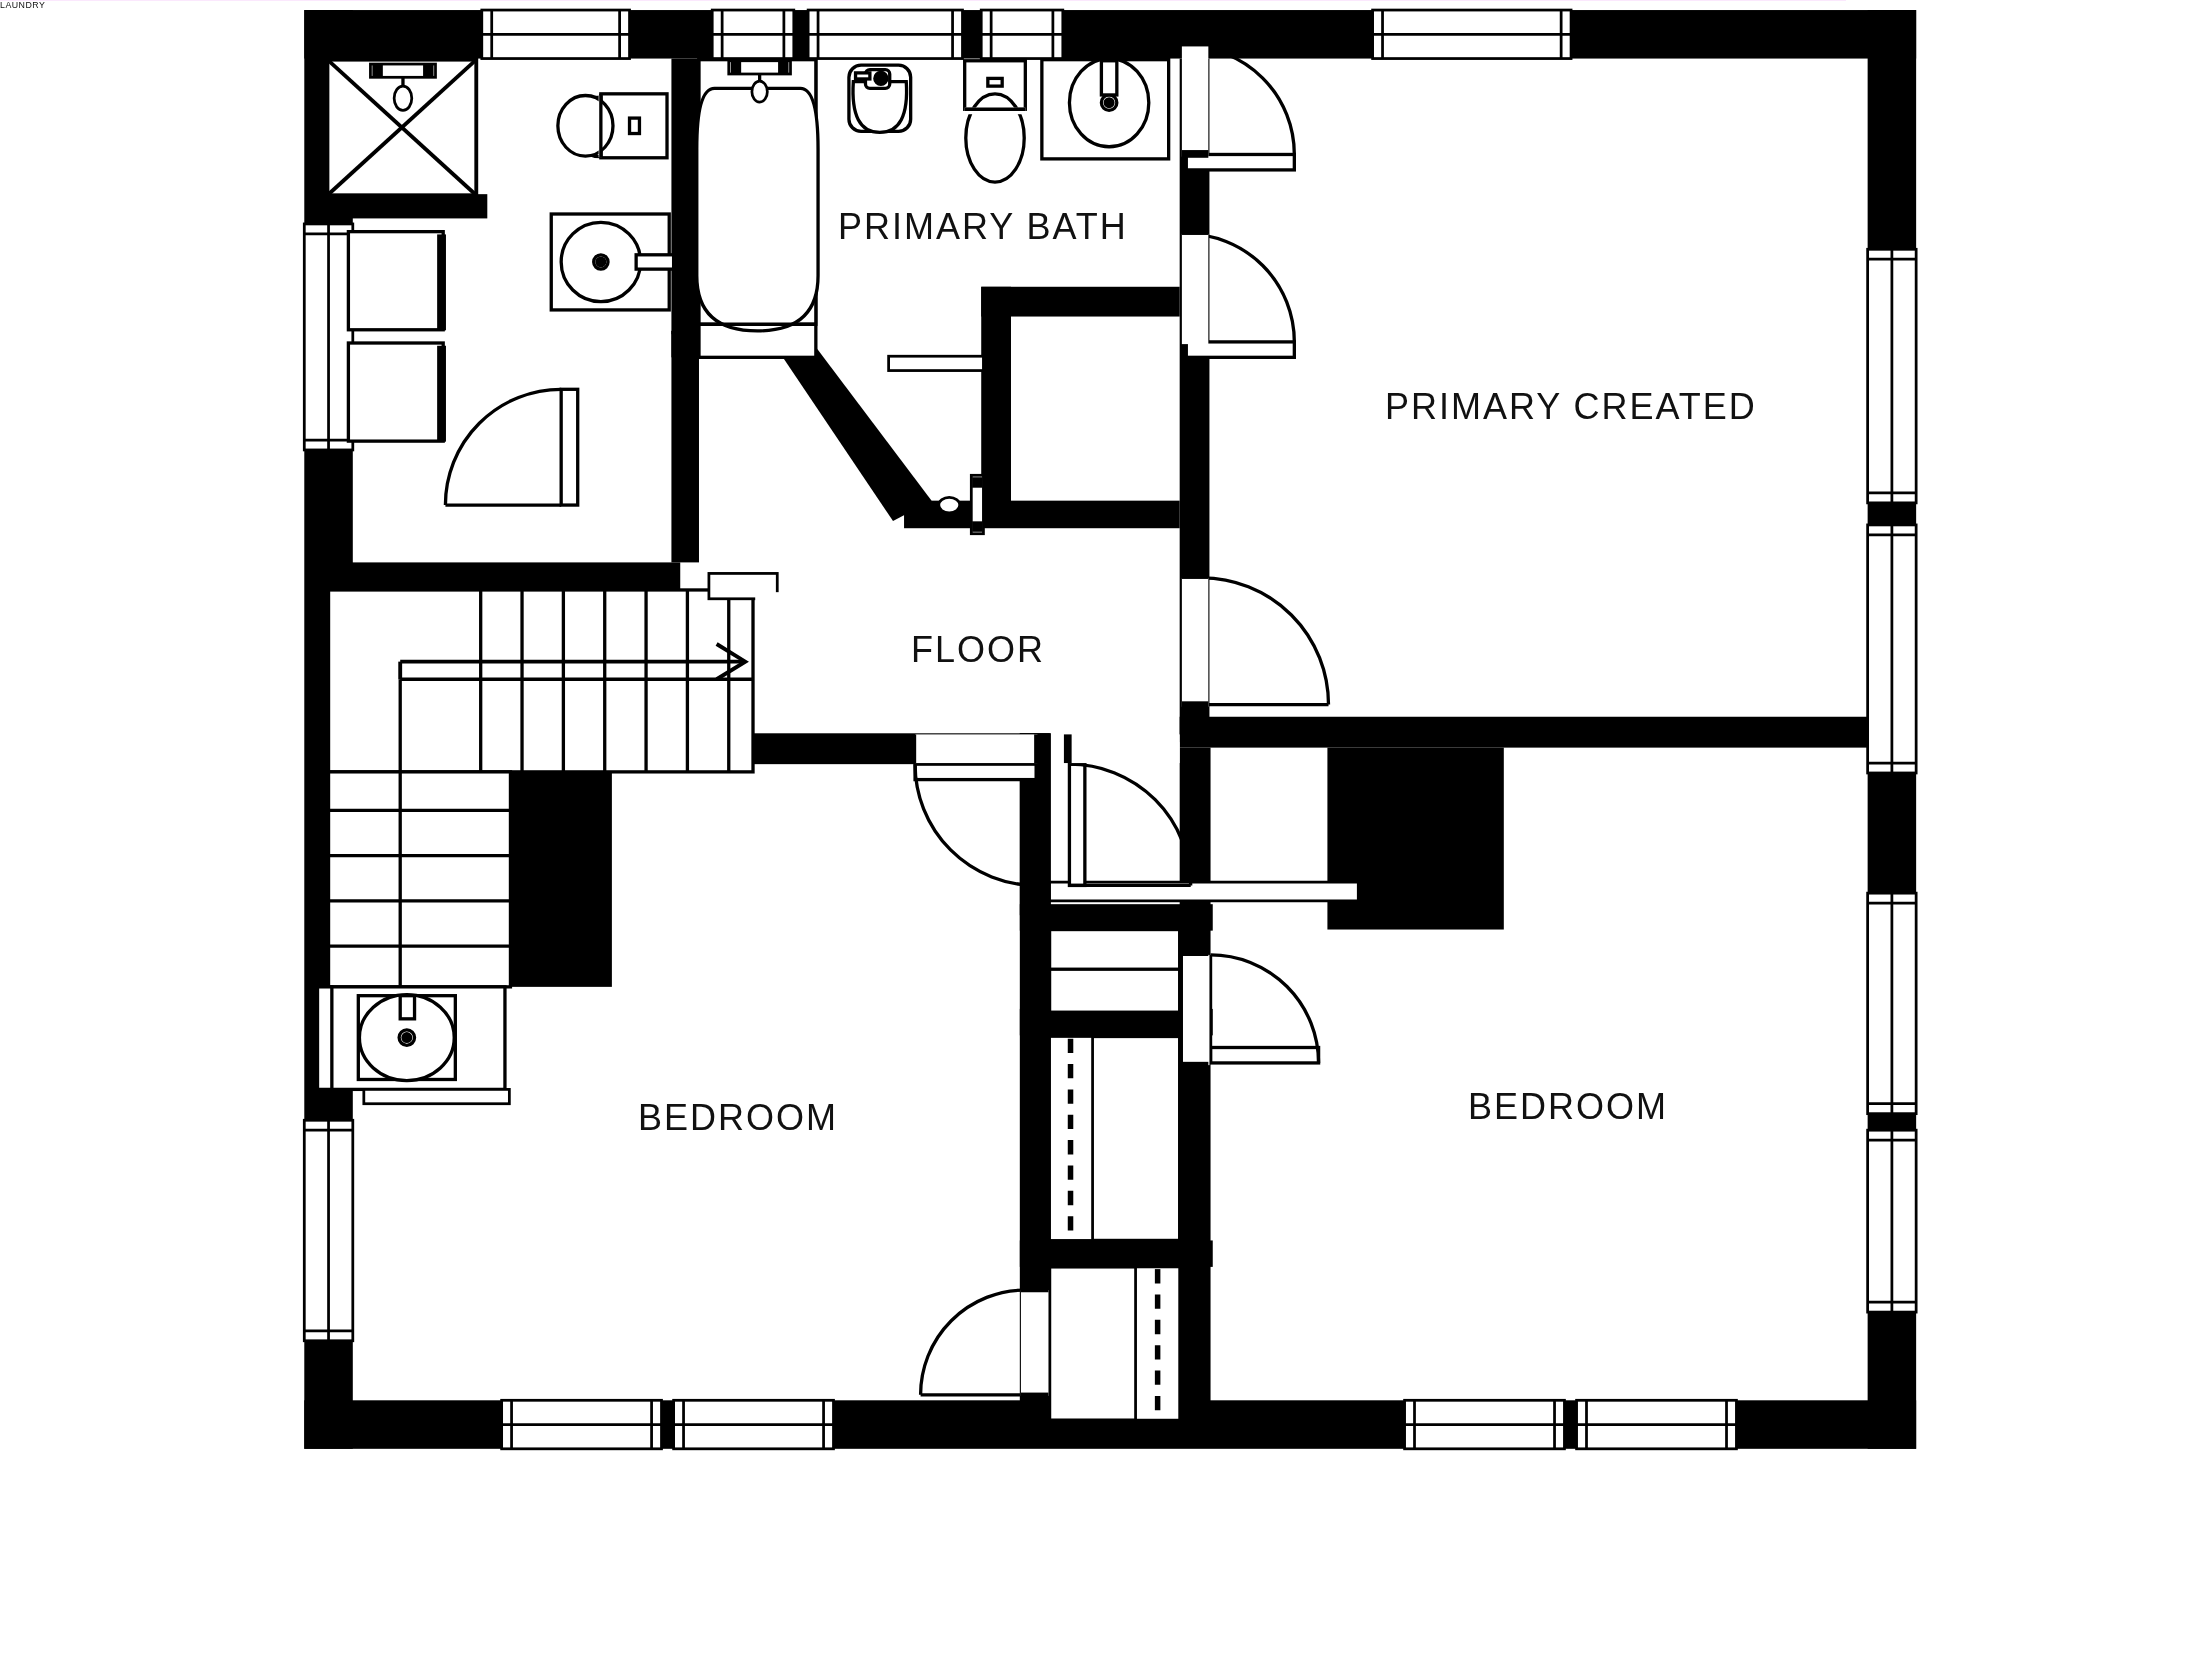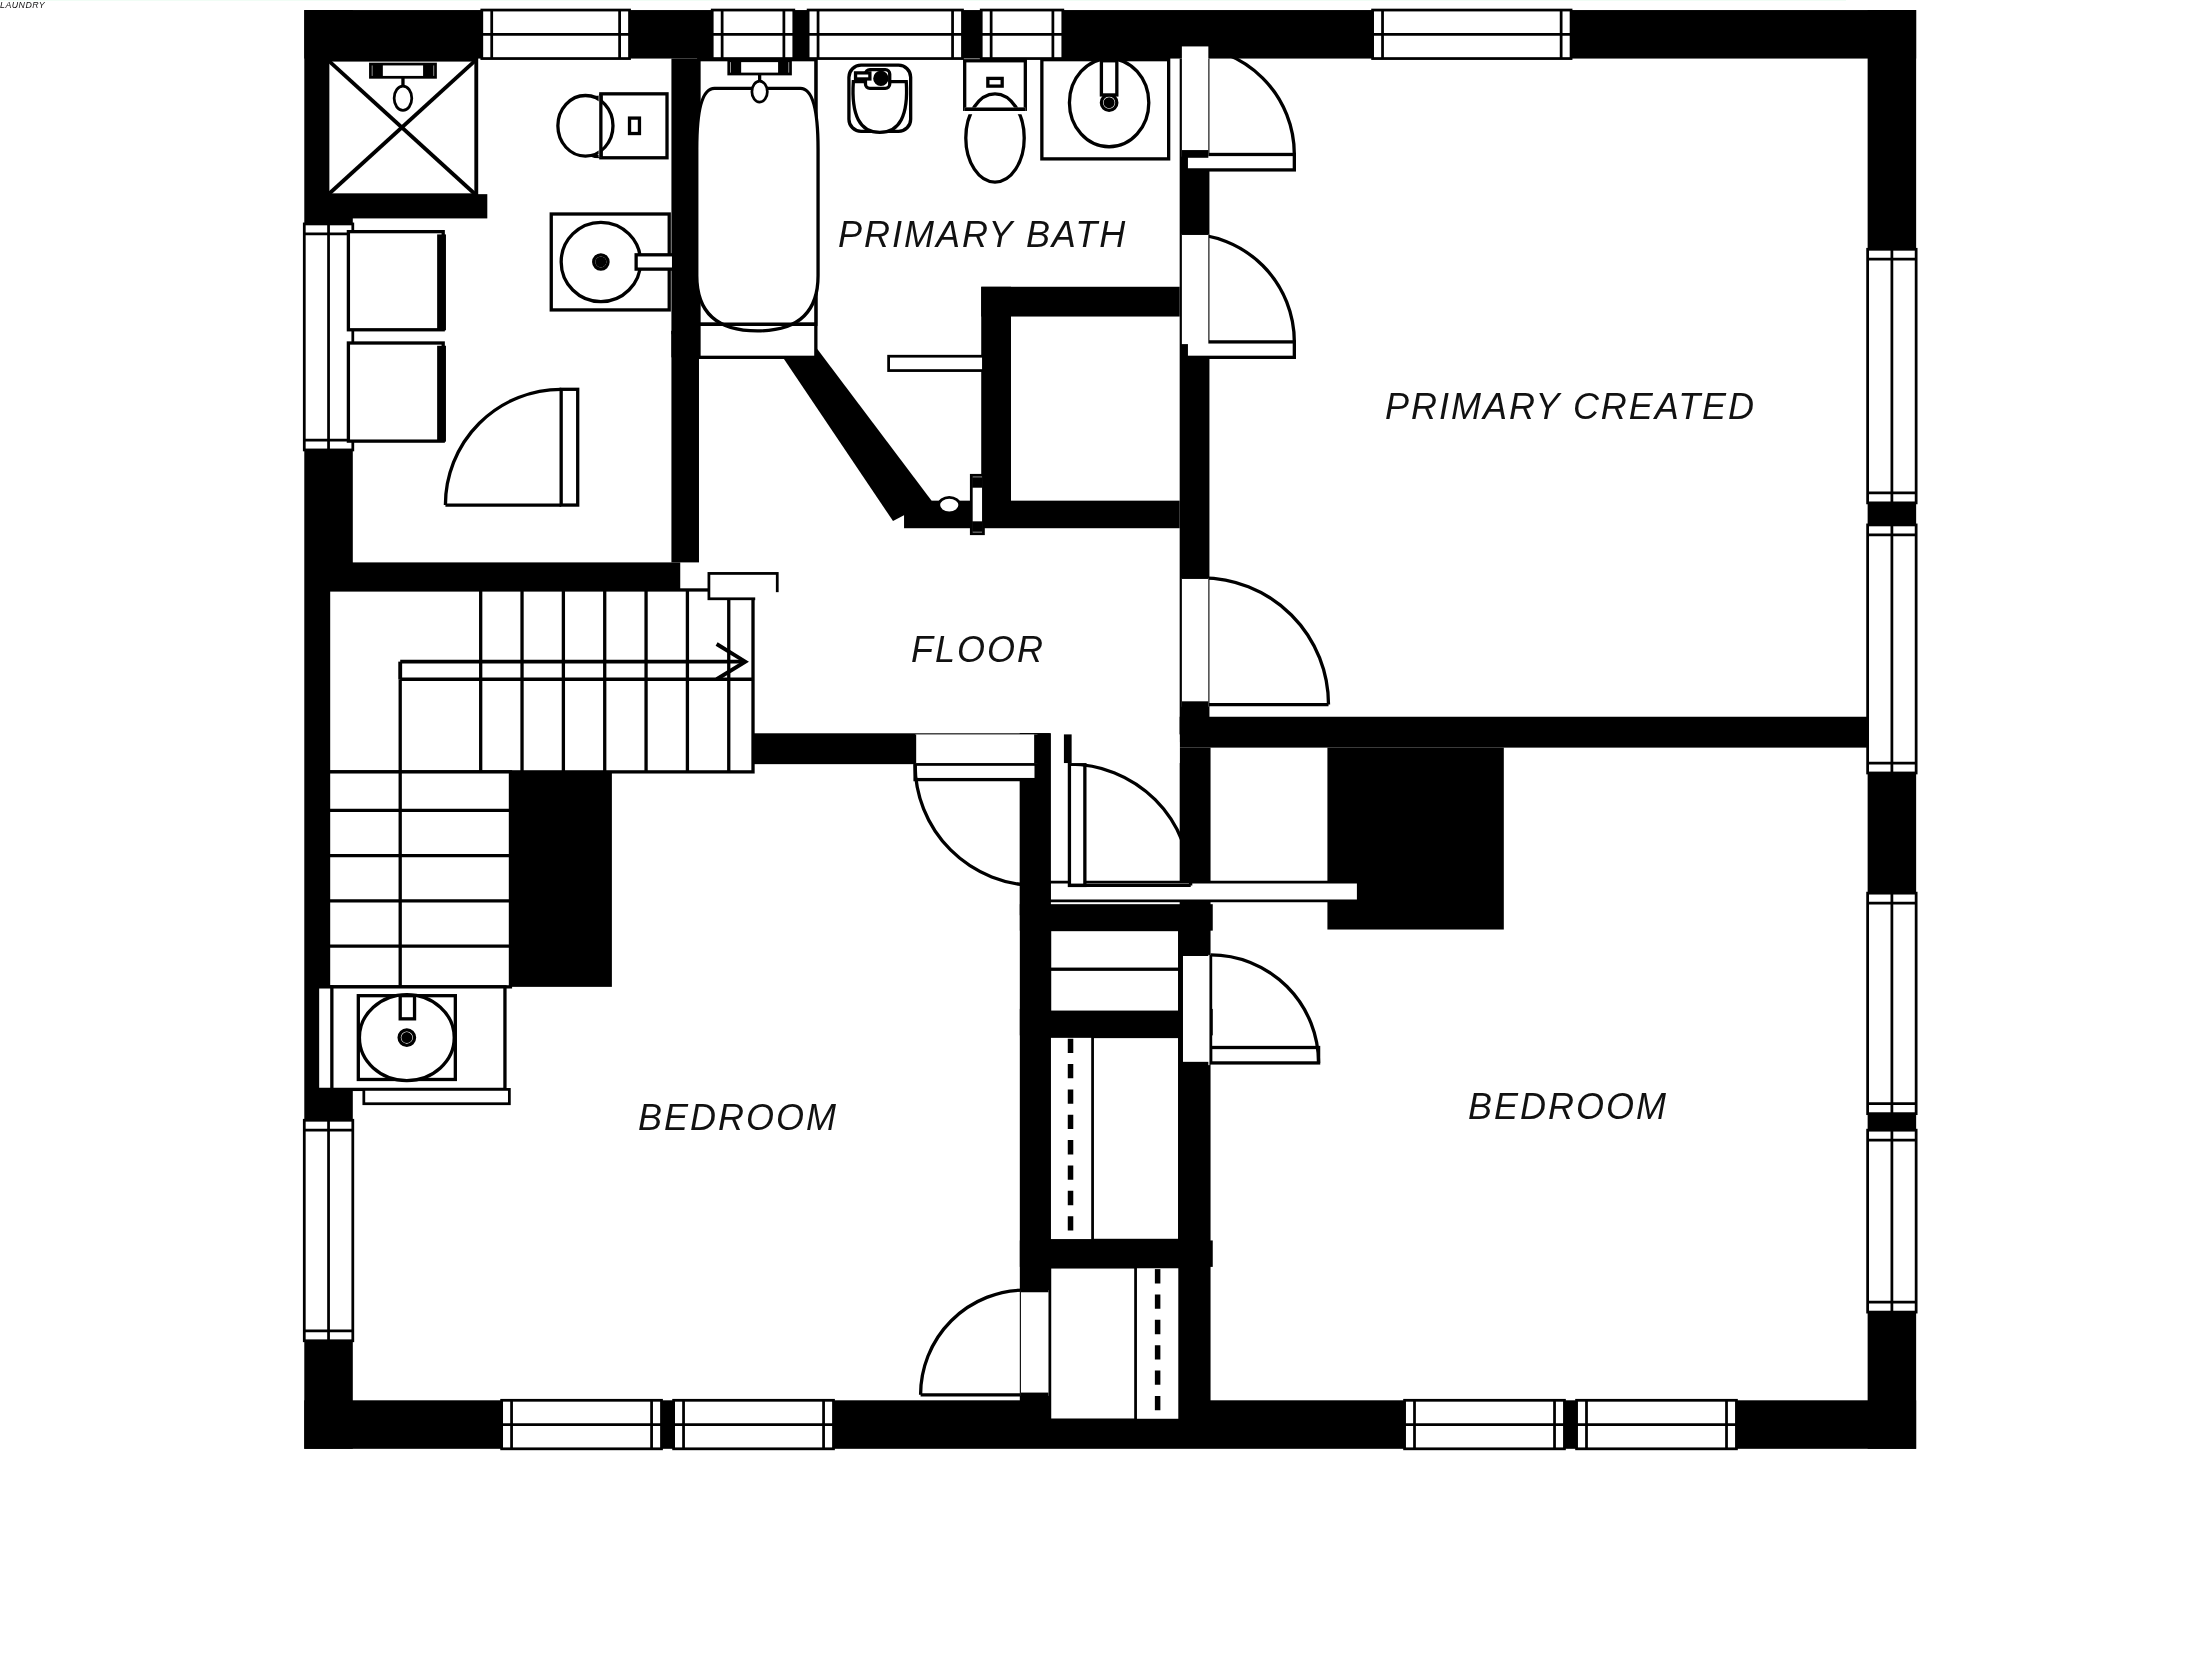--- a/index.html
+++ b/index.html
@@ -7,39 +7,38 @@
     margin: 0; padding: 0;
     width: 2205px; height: 1654px;
     background: #ffffff;
     font-family: "Liberation Sans", sans-serif;
     overflow: hidden;
   }
   #page {
     position: relative;
     width: 1846px;
     height: 1654px;
-    background: #86efac;
-    font-style: italic;
+    background: #d946ef;
   }
   #plan-svg {
     position: absolute;
     left: 0; top: 0;
     width: 2205px;
     height: 1654px;
     display: block;
   }
   .room-label {
     position: absolute;
     color: #111111;
     font-weight: 400;
     letter-spacing: 0.055em;
     white-space: nowrap;
     font-family: "Liberation Sans", sans-serif;
   }
-  #label-primary-bath { left: 838px;  top: 214px;  font-size: 36px; }
+  #label-primary-bath { left: 838px;  top: 206px;  font-size: 36px; }
   #label-primary-bedroom { left: 1385px; top: 386px; font-size: 36px; }
   #label-hall { left: 911px; top: 629px; font-size: 36px; }
   #label-bedroom-left { left: 638px; top: 1097px; font-size: 36px; }
   #label-bedroom-right { left: 1468px; top": 0; top: 1086px; font-size: 36px; }
   #label-laundry {
     left: 480px; top: 210px;
     font-size: 36px;
     transform: rotate(-90deg);
     transform-origin: left top;
   }

